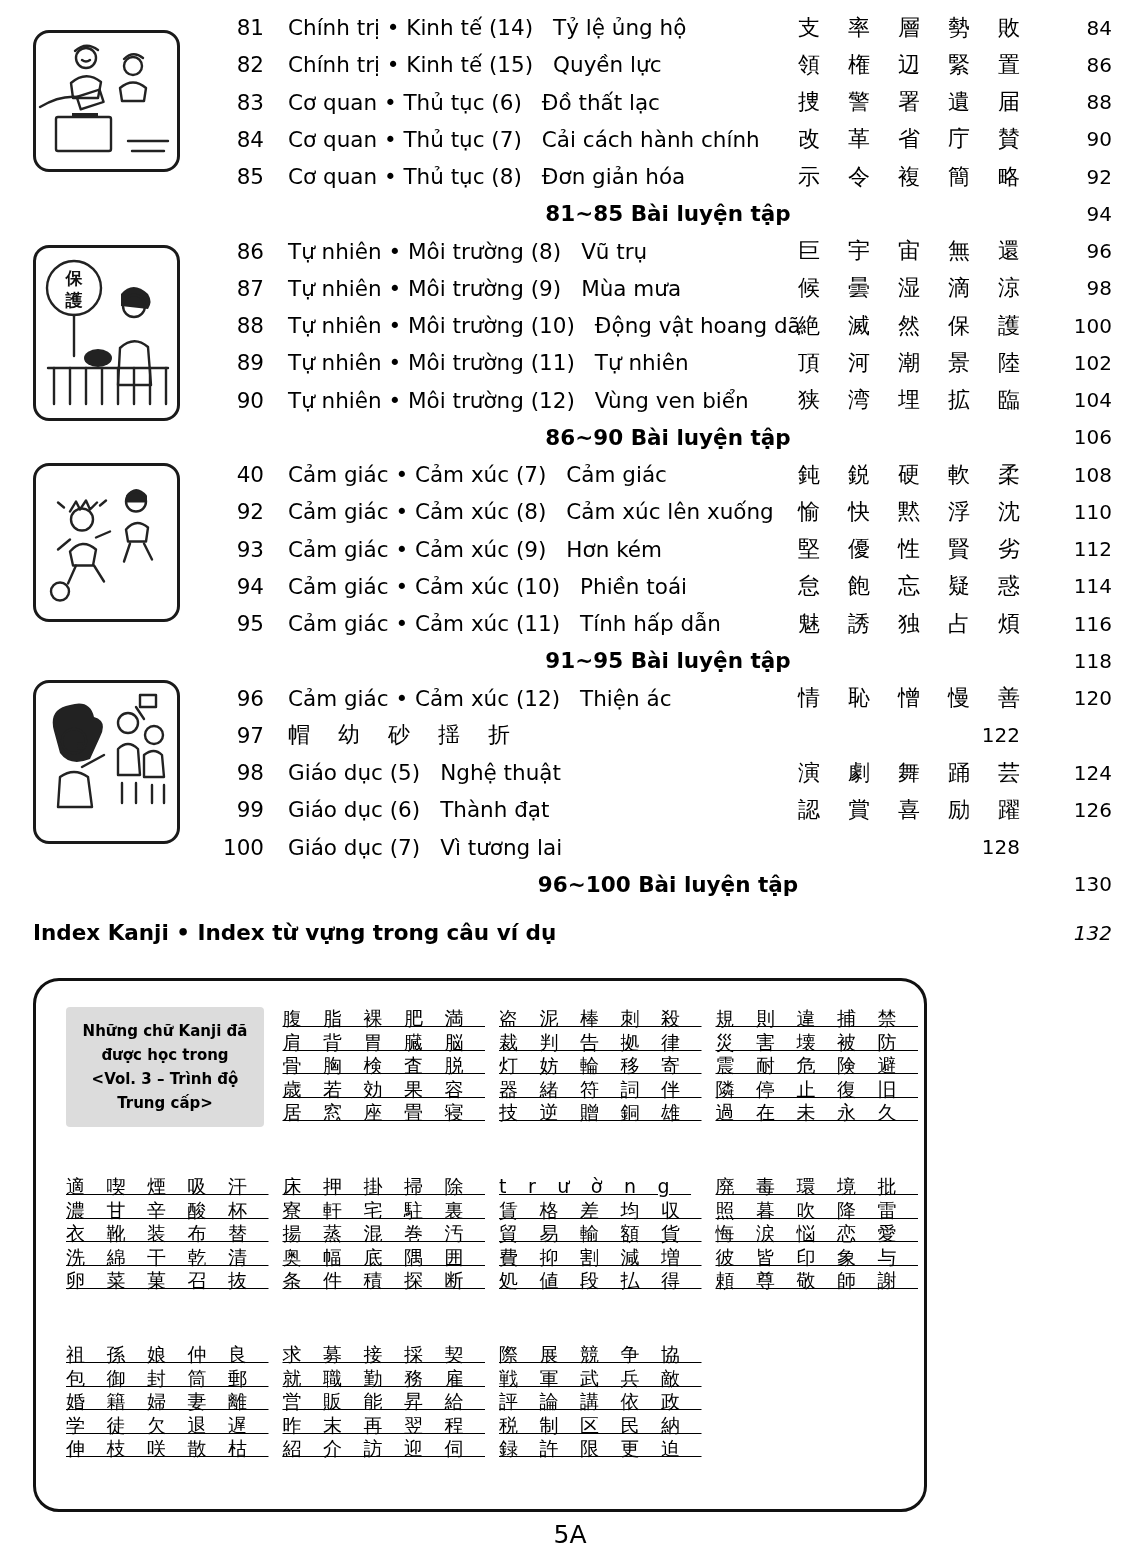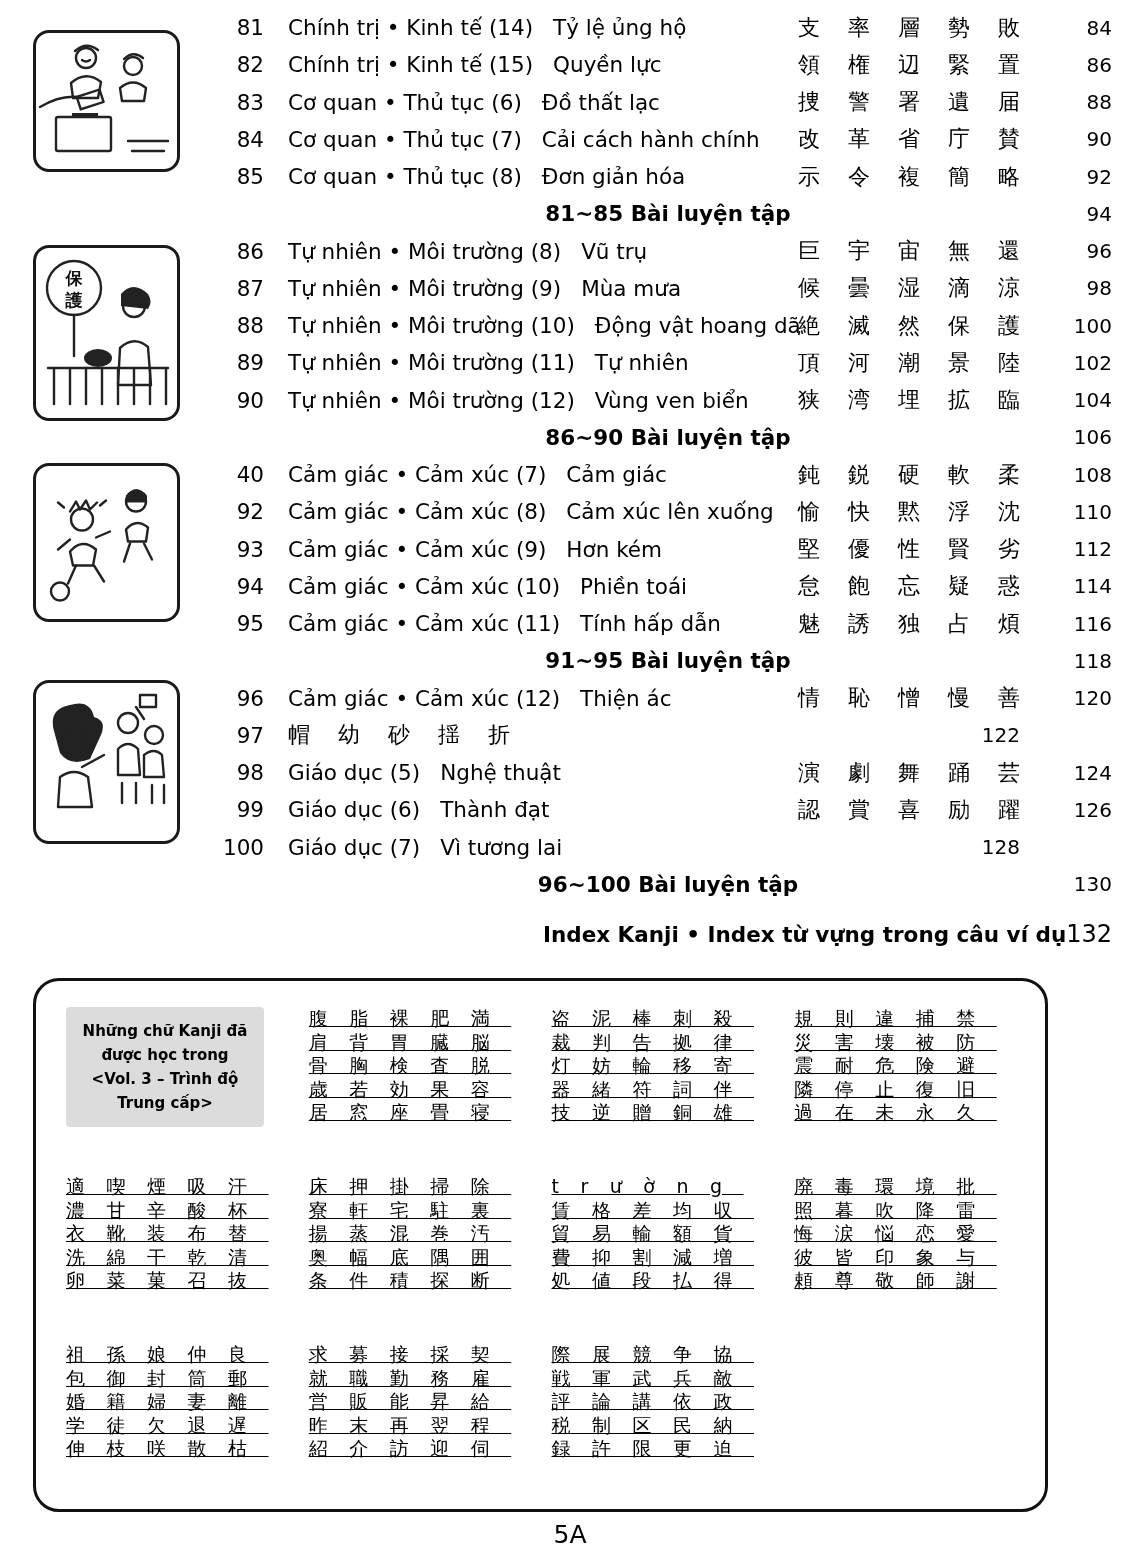--- a/index.html
+++ b/index.html
@@ -20,27 +20,27 @@
   
   #toc-rows{position:absolute;top:9px;left:0;width:948px;}
   .toc-row{display:grid;grid-template-columns:212px 52px 24px 510px 250px 92px;height:37.25px;align-items:center;}
   .col-num{text-align:right;font-size:21.5px;}
   .col-title{display:flex;gap:20px;align-items:baseline;font-size:21.5px;white-space:nowrap;}
   .col-kanji{font-size:22px;letter-spacing:28px;white-space:nowrap;}
   .col-page{text-align:right;padding-right:28px;font-size:20px;}
   .col-practice{grid-column:4 / 6;text-align:center;font-weight:bold;font-size:21.5px;}
 
   
-  #index-row{position:absolute;top:920px;left:0;width:1140px;display:flex;justify-content:flex-end;align-items:center;
+  #index-row{position:absolute;top:920px;left:0;width:1140px;display:flex;justify-content:space-between;align-items:center;
              padding:0 28px 0 33px;box-sizing:border-box;}
   #index-row .label{font-weight:bold;font-size:21.5px;}
-  #index-row .page{font-size:24px;}
+  #index-row .page{font-size:20px;font-style:italic;}
 
   
-  #kanji-box{position:absolute;top:978px;left:33px;width:1015px;height:534px;border:3.5px solid #111;border-radius:26px;
+  #kanji-box{position:absolute;top:978px;left:33px;width:894px;height:534px;border:3.5px solid #111;border-radius:26px;
              box-sizing:border-box;padding:26px 22px 20px 30px;background:#fff;}
   #kanji-grid{width:100%;height:100%;display:grid;grid-template-columns:repeat(4,1fr);grid-template-rows:repeat(3,1fr);
               column-gap:14px;row-gap:22px;}
   .kanji-label{grid-row:1;grid-column:1;align-self:start;justify-self:start;background:#dcdcdc;border-radius:4px;
                width:198px;padding:12px 4px;text-align:center;font-weight:bold;font-size:15px;line-height:1.6;box-sizing:border-box;}
   .kanji-group{display:flex;flex-direction:column;gap:0;text-decoration:underline;}
   .kanji-line{font-size:19px;letter-spacing:21.5px;line-height:23.5px;white-space:nowrap;}
 
   #footer{position:absolute;bottom:10px;left:0;width:100%;text-align:center;font-size:25px;}
 </style>

